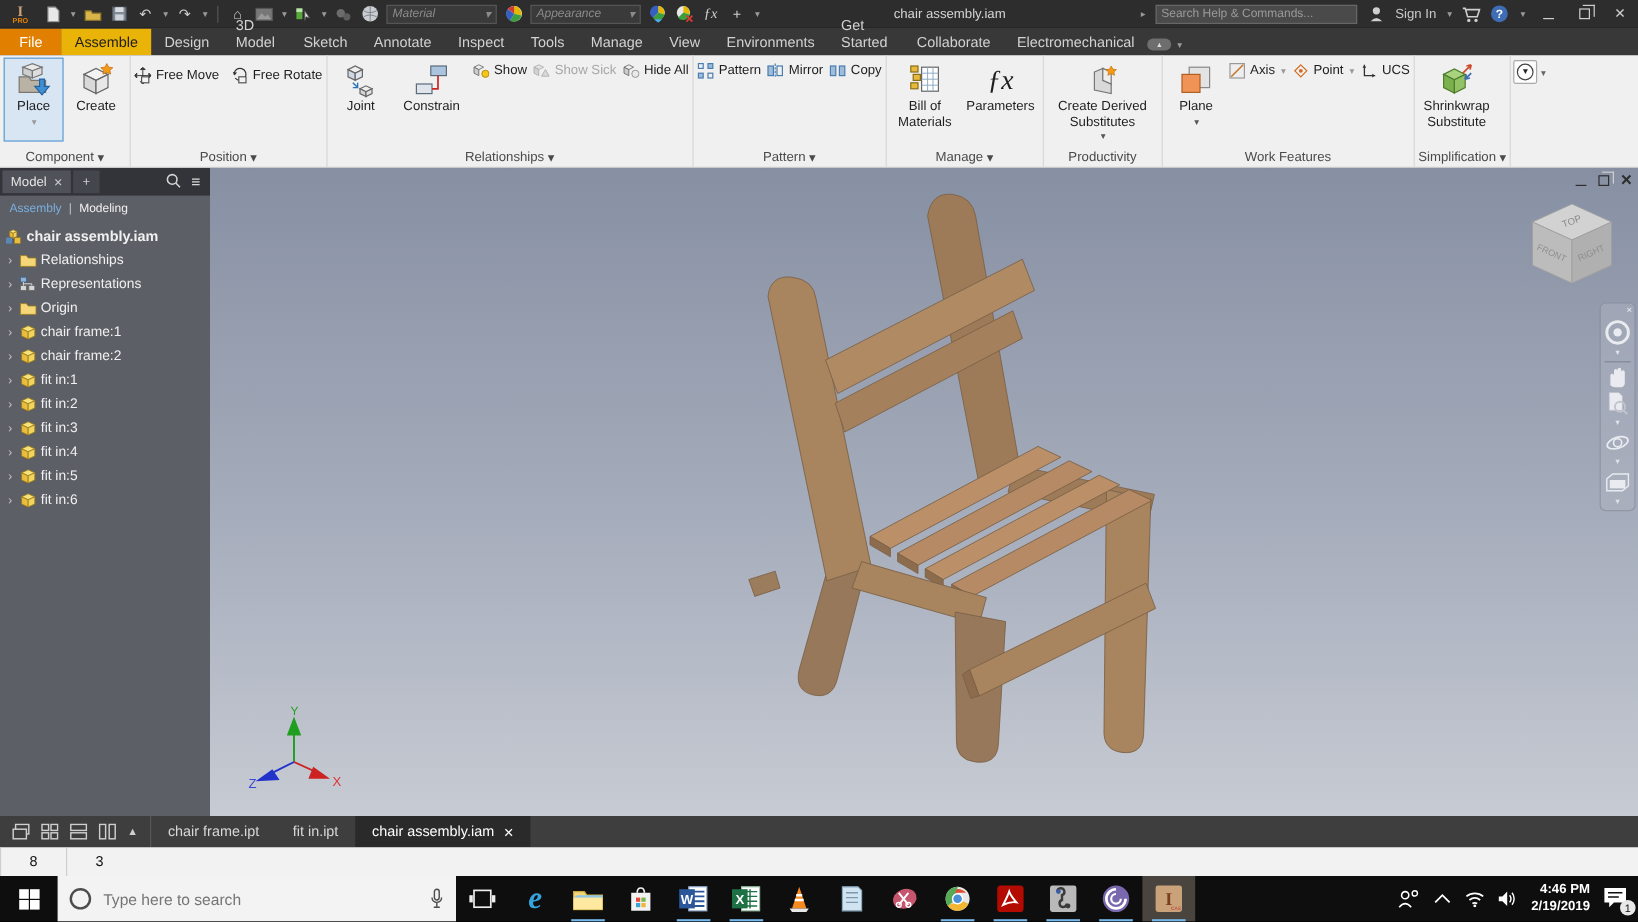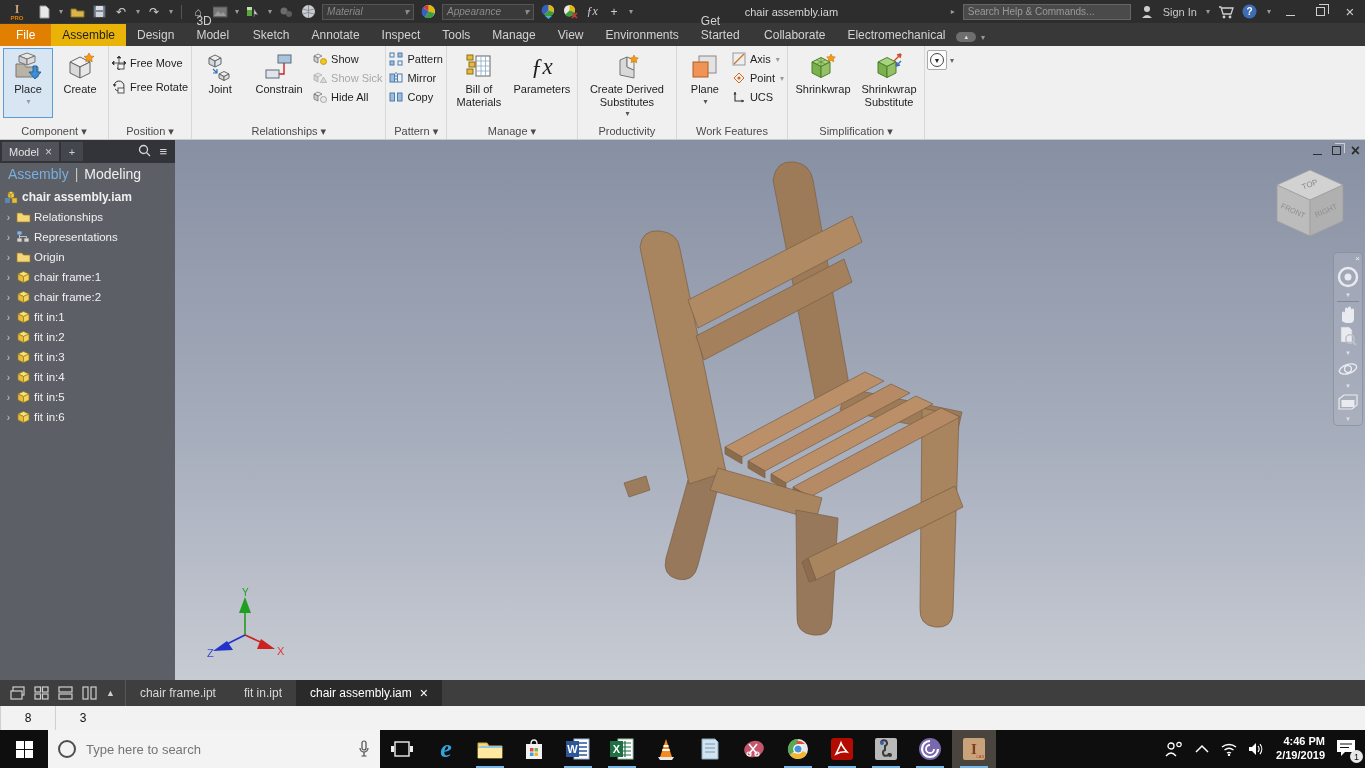--- a/index.html
+++ b/index.html
@@ -36,36 +36,36 @@
 
   
   .ribbon { height:94px; background:#f0f0f0; border-bottom:1px solid #c9c9c9; display:flex; color:#1e1e1e; }
   .rgroup { display:flex; flex-direction:column; border-right:1px solid #d8d8d8; padding:2px 3px 0 3px; }
   .gbody { flex:1; display:flex; align-items:flex-start; gap:2px; }
   .glabel { height:16px; display:flex; align-items:center; justify-content:center; gap:3px; color:#4a4a4a; font-size:11px; }
   .bigbtn { width:50px; min-height:70px; display:flex; flex-direction:column; align-items:center; justify-content:flex-start; gap:1px; font-size:11px; text-align:center; padding-top:3px; border:1px solid transparent; line-height:1.15; }
   .bigbtn.wide { width:64px; }
   .bigbtn.selected { border:1px solid #5e9bd3; background:#d8e6f4; }
   .icon30 { width:30px; height:30px; flex:0 0 30px; }
-  .smallcol { display:flex; flex-direction:column; justify-content:flex-start; padding-top:4px; gap:5px; }
+  .smallcol { display:flex; flex-direction:row; justify-content:flex-start; padding-top:4px; gap:5px; }
   .smallbtn { display:flex; align-items:center; gap:4px; font-size:11px; height:14px; white-space:nowrap; }
   .smallbtn.disabled { color:#a7a7a7; }
   .icon14 { width:14px; height:14px; flex:0 0 14px; }
   .fxbig { font-family:"Liberation Serif",serif; font-style:italic; font-size:23px; color:#1e1e1e; }
   .circlebtn { width:20px; height:20px; border:1px solid #aaa; background:#fdfdfd; border-radius:2px; display:flex; align-items:center; justify-content:center; margin:4px 2px; }
   .circlebtn .c { width:14px; height:14px; border:1px solid #444; border-radius:50%; display:flex; align-items:center; justify-content:center; font-size:7px; color:#222; }
 
   
   .mainrow { flex:1; display:flex; min-height:0; }
   .browser { width:175px; background:#5d5f66; display:flex; flex-direction:column; color:#f0f0f0; }
   .btabs { height:23px; background:#33343a; display:flex; align-items:center; padding-left:2px; font-size:11px; }
   .btab { background:#50525a; height:19px; display:flex; align-items:center; gap:6px; padding:0 7px; color:#e3e3e3; }
   .btab-add { width:22px; height:19px; background:#44464d; margin-left:2px; display:flex; align-items:center; justify-content:center; color:#cfcfcf; }
   .bicons { margin-left:auto; display:flex; gap:8px; padding-right:8px; color:#d6d6d6; font-size:13px; }
-  .modes { height:22px; display:flex; align-items:center; gap:6px; padding:0 8px; font-size:14px; }
+  .modes { height:22px; display:flex; align-items:center; gap:6px; padding:0 8px; font-size:10px; }
   .mode-a { color:#79aede; }
   .mode-sep { color:#c4c4c4; }
   .tree { flex:1; padding:2px 0 0 4px; font-size:11.5px; overflow:hidden; }
   .trow { display:flex; align-items:center; height:20px; gap:3px; white-space:nowrap; }
   .texp { width:9px; color:#c9c9c9; font-size:10px; text-align:center; }
   .troot { font-weight:bold; font-size:12px; }
   .ticon { width:15px; height:14px; flex:0 0 15px; }
 
   .viewport { flex:1; position:relative; background:linear-gradient(#8790a3, #a6adbc 55%, #c7cbd3); min-width:0; }
   .docctrl { position:absolute; top:2px; right:5px; display:flex; gap:10px; align-items:center; color:#2e2e2e; }
@@ -487,30 +487,20 @@
         </div>
     </div>
 
     <div class="rgroup">
       <div class="gbody">
         <div class="bigbtn wide">
           <svg class="icon30" viewBox="0 0 30 30">
               <path d="M4,10 l9,-4.5 l9,4.5 l-9,4.5 z" fill="#a8d37f" stroke="#4f7d2c"></path>
               <path d="M4,10 v11 l9,4.5 v-11 z" fill="#7bb04e" stroke="#4f7d2c"></path>
               <path d="M22,10 v11 l-9,4.5 v-11 z" fill="#93c266" stroke="#4f7d2c"></path>
-              <path d="M13,5.5 v9 M8.5,7.8 l9,4.4 M17.5,7.8 l-9,4.4" stroke="#4f7d2c" stroke-width="0.6"></path>
-              <path d="M23,2 l1.4,2.6 l3,0.4 l-2.1,2 l0.5,2.8 l-2.8,-1.4 l-2.8,1.4 l0.5,-2.8 l-2.1,-2 l3,-0.4 z" fill="#f59a16" stroke="#b96c07" stroke-width="0.5"></path>
-            </svg>
-          <span>Shrinkwrap</span>
-        </div>
-        <div class="bigbtn wide">
-          <svg class="icon30" viewBox="0 0 30 30">
-              <path d="M4,10 l9,-4.5 l9,4.5 l-9,4.5 z" fill="#a8d37f" stroke="#4f7d2c"></path>
-              <path d="M4,10 v11 l9,4.5 v-11 z" fill="#7bb04e" stroke="#4f7d2c"></path>
-              <path d="M22,10 v11 l-9,4.5 v-11 z" fill="#93c266" stroke="#4f7d2c"></path>
               <path d="M20,9 l7,-7 M27,2 l-4,1 m4,-1 l-1,4" stroke="#d04a2a" stroke-width="1.4" fill="none"></path>
               <path d="M27,9 l-5,5 M22,14 l4,-1 m-4,1 l1,-4" stroke="#3e6db5" stroke-width="1.4" fill="none"></path>
             </svg>
           <span>Shrinkwrap Substitute</span>
         </div>
       </div>
       <div class="glabel">
           <span>Simplification</span>
           <span>▾</span>
         </div>

